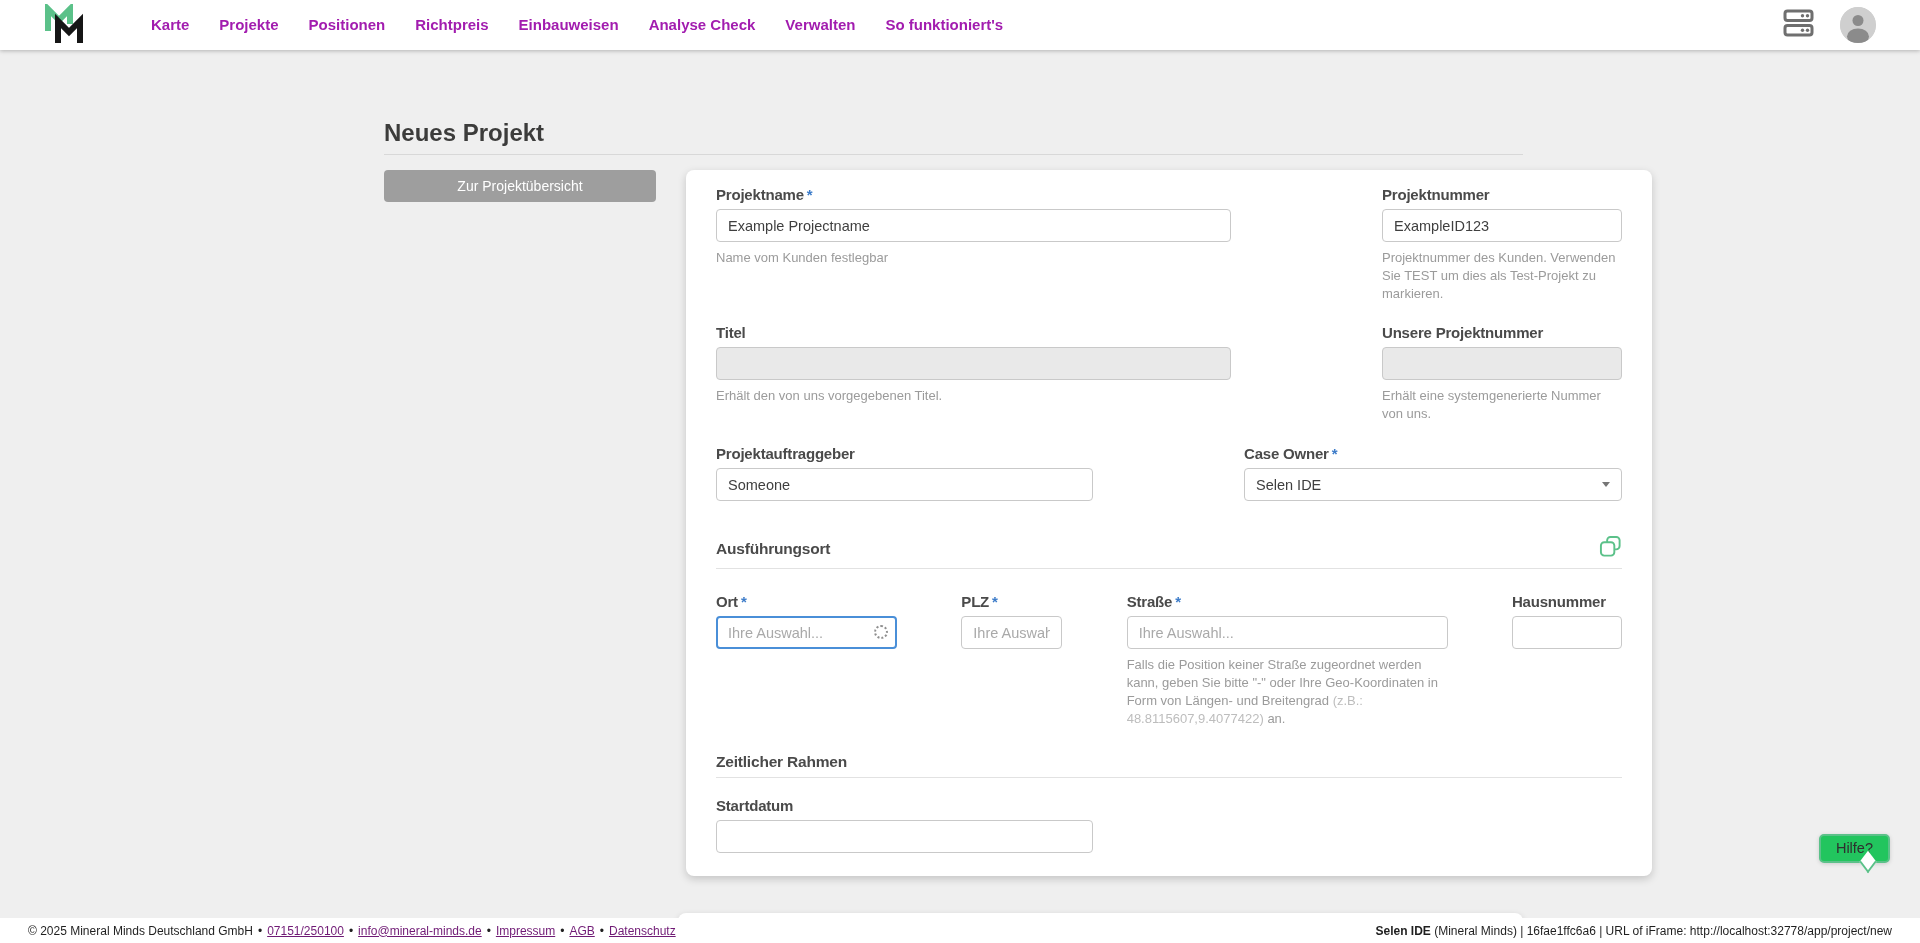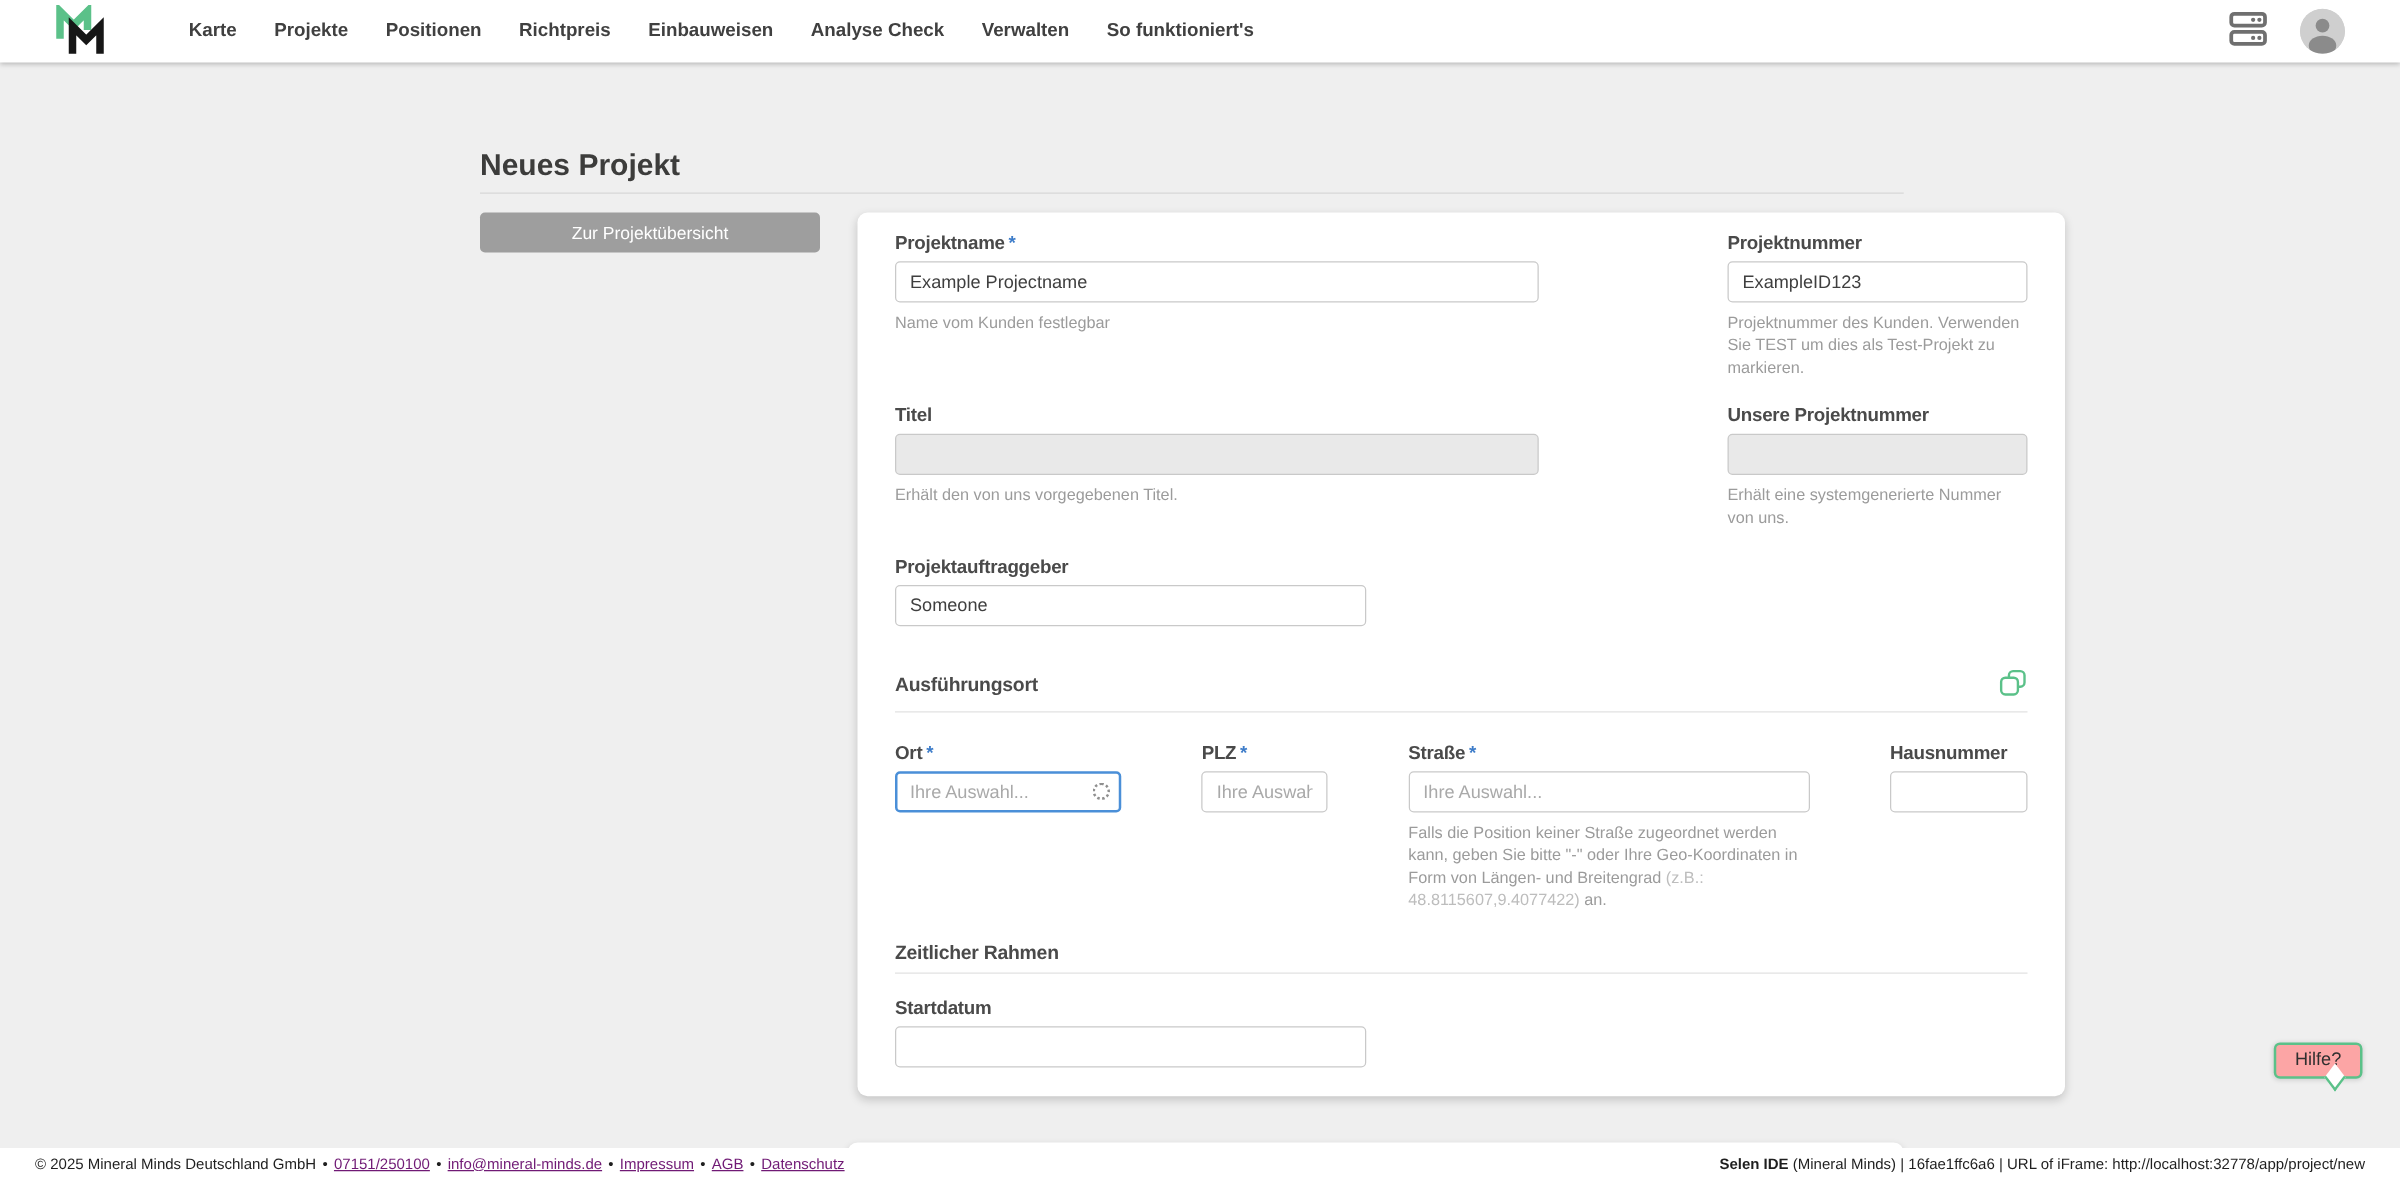--- a/index.html
+++ b/index.html
@@ -14,21 +14,21 @@
   .navbar {
     height: 50px; background: #ffffff;
     box-shadow: 0 1px 4px rgba(0,0,0,.25);
     display: flex; align-items: center;
     padding: 0 44px; position: relative; z-index: 30;
   }
   .logo { display: flex; align-items: center; margin-right: 50px; cursor: pointer; }
   .nav-links { display: flex; align-items: center; list-style: none; }
   .nav-links a {
     display: block; padding: 0 15px; font-size: 15px; font-weight: 600;
-    color: #404040; text-decoration: none; cursor: pointer; line-height: 50px;
+    color: #a21caf; text-decoration: none; cursor: pointer; line-height: 50px;
   }
   .nav-right { margin-left: auto; display: flex; align-items: center; gap: 26px; }
   .avatar {
     width: 36px; height: 36px; border-radius: 50%;
     background: #cfcfcf; overflow: hidden; display: block; cursor: pointer;
   }
 
   
   .content { width: 1139px; margin-left: 384px; padding-top: 68px; }
   .page-title { font-size: 24px; font-weight: 700; color: #3c3c3b; line-height: 29px; }
@@ -100,21 +100,21 @@
   
   .card-next {
     margin-left: 294px; margin-top: 37px; width: 845px; height: 45px;
     background: #ffffff; border-radius: 8px;
     box-shadow: 0 2px 6px rgba(0,0,0,.15);
   }
 
   
   .help-btn {
     position: fixed; right: 30px; bottom: 80px; z-index: 40;
-    background: #fca5a5; border: 2px solid #5bc189; border-radius: 5px;
+    background: #22c55e; border: 2px solid #5bc189; border-radius: 5px;
     padding: 4px 15px 5px; font-size: 14.5px; color: #2f2f2f; cursor: pointer;
     box-shadow: 0 1px 4px rgba(0,0,0,.15); font-family: inherit;
   }
   .help-btn::after {
     content: ""; position: absolute; right: 13px; bottom: -8px;
     width: 12px; height: 12px; background: #ffffff;
     border-right: 2px solid #5bc189; border-bottom: 2px solid #5bc189;
     transform: rotate(45deg) skew(8deg, 8deg);
   }
 
@@ -221,20 +221,27 @@
           <input class="fld-input disabled" type="text" disabled="" value="" style="">
           <div class="helper">Erhält eine systemgenerierte Nummer von uns.</div>
         </div>
       </div>
 
       <div class="grid2b mt-r3">
         <div>
           <label class="fld-label">Projektauftraggeber</label>
           <input class="fld-input" type="text" value="Someone" style="">
         </div>
+        <div>
+          <label class="fld-label"><span>Case Owner</span><span class="req">*</span></label>
+          <div class="select-box">
+            <span>Selen IDE</span>
+            <span class="select-arrow"></span>
+          </div>
+        </div>
       </div>
 
       <div class="section-head first">
         <span class="section-title">Ausführungsort</span>
         <span class="copy-icon">
           <svg width="23" height="23" viewBox="0 0 24 24">
             <rect x="8.5" y="2" width="13" height="13" rx="3.5" fill="none" stroke="#5bc189" stroke-width="2"></rect>
             <rect x="2" y="7.5" width="14" height="14" rx="3.5" fill="#ffffff" stroke="#5bc189" stroke-width="2"></rect>
           </svg>
         </span>

